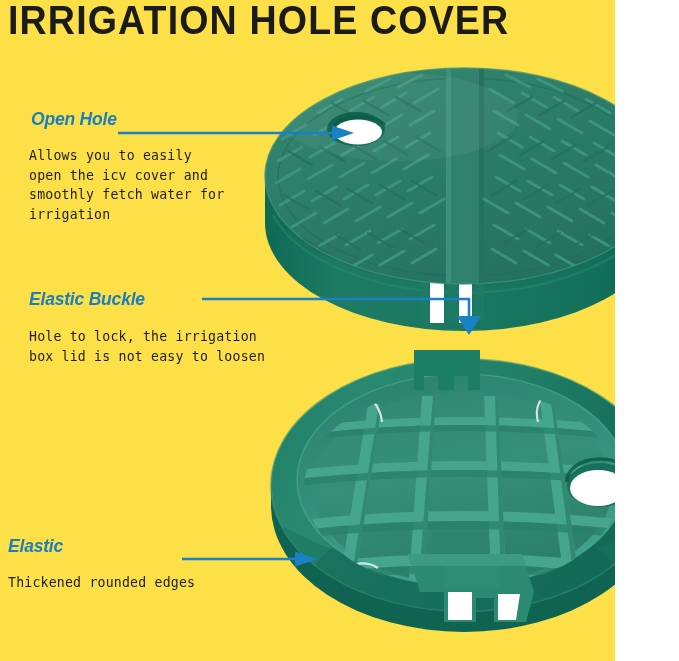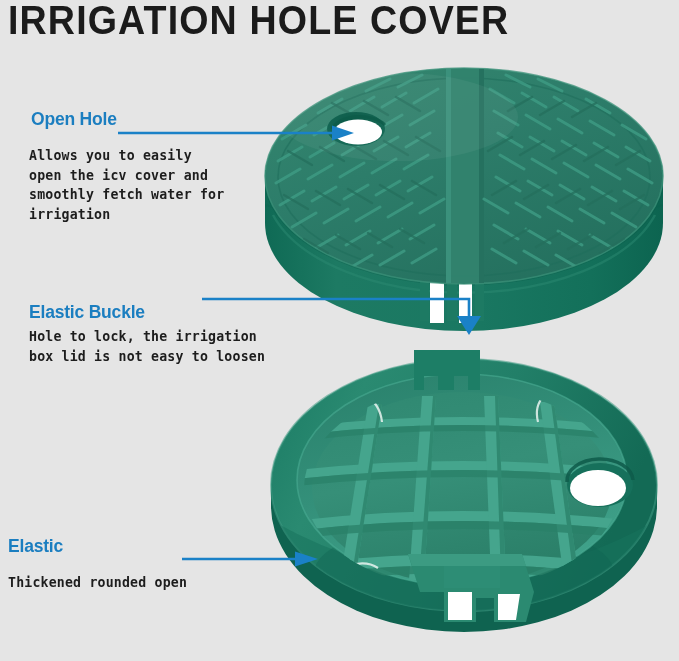--- a/index.html
+++ b/index.html
@@ -1,19 +1,19 @@
 <!DOCTYPE html>
 <html><head>
 <meta charset="utf-8">
 <style>
   html,body{margin:0;padding:0;background:#ffffff;}
   #page{
     position:relative;
-    width:679px;height:661px;
-    background:#e5e5e5;
+    width:615px;height:661px;
+    background:#fde047;
     overflow:hidden;
     font-family:"Liberation Sans", sans-serif;
   }
   
   #title{
     position:absolute;left:8px;top:-2px;
     font-family:"Liberation Sans", sans-serif;
     font-weight:bold;
     font-size:40px;
     letter-spacing:1.2px;
@@ -24,30 +24,30 @@
   }
   
   .callout-head{
     position:absolute;
     font-family:"Liberation Sans", sans-serif;
     font-weight:bold;
     font-size:17.5px;
     letter-spacing:-0.2px;
     color:#1b7ec0;
     white-space:nowrap;
+    font-style:italic;
   }
   .callout-body{
     position:absolute;
     font-family:"DejaVu Sans Mono","Liberation Mono",monospace;
     font-size:13.2px;
     line-height:19.5px;
     letter-spacing:0.2px;
     color:#1d1d1d;
     white-space:pre-line;
-    font-weight:bold;
   }
   
   .arrow-svg{position:absolute;overflow:visible;}
 
   
   .art{position:absolute;}
 </style>
 </head>
 <body>
 
@@ -339,28 +339,28 @@
   <div class="callout-head" style="left:31px;top:109px;">Open Hole</div>
   <div class="callout-body" style="left:29px;top:146px;width:270px;">Allows you to easily
 open the icv cover and
 smoothly fetch water for
 irrigation</div>
   <svg class="arrow-svg" style="left:118px;top:124px;" width="240" height="20" viewBox="0 0 240 20">
     <line x1="0" y1="9" x2="215" y2="9" stroke="#1a81c7" stroke-width="2.6"></line>
     <path d="M214 1.5 L236 9 L214 16.5 Z" fill="#1a81c7"></path>
   </svg>
 
-  <div class="callout-head" style="left:29px;top:302px;">Elastic Buckle</div>
+  <div class="callout-head" style="left:29px;top:289px;">Elastic Buckle</div>
   <div class="callout-body" style="left:29px;top:327px;width:330px;">Hole to lock, the irrigation
 box lid is not easy to loosen</div>
   <svg class="arrow-svg" style="left:200px;top:290px;" width="290" height="50" viewBox="0 0 290 50">
     <polyline points="2,9 269,9 269,28" fill="none" stroke="#1a81c7" stroke-width="2.6" stroke-linejoin="miter"></polyline>
     <path d="M257 26 L281 26 L269 45 Z" fill="#1a81c7"></path>
   </svg>
 
   <div class="callout-head" style="left:8px;top:536px;">Elastic</div>
-  <div class="callout-body" style="left:8px;top:573px;width:300px;">Thickened rounded open</div>
+  <div class="callout-body" style="left:8px;top:573px;width:300px;">Thickened rounded edges</div>
   <svg class="arrow-svg" style="left:182px;top:550px;" width="140" height="20" viewBox="0 0 140 20">
     <line x1="0" y1="9" x2="114" y2="9" stroke="#1a81c7" stroke-width="2.6"></line>
     <path d="M113 1.5 L136 9 L113 16.5 Z" fill="#1a81c7"></path>
   </svg>
 
 </div>
 
 </body></html>

